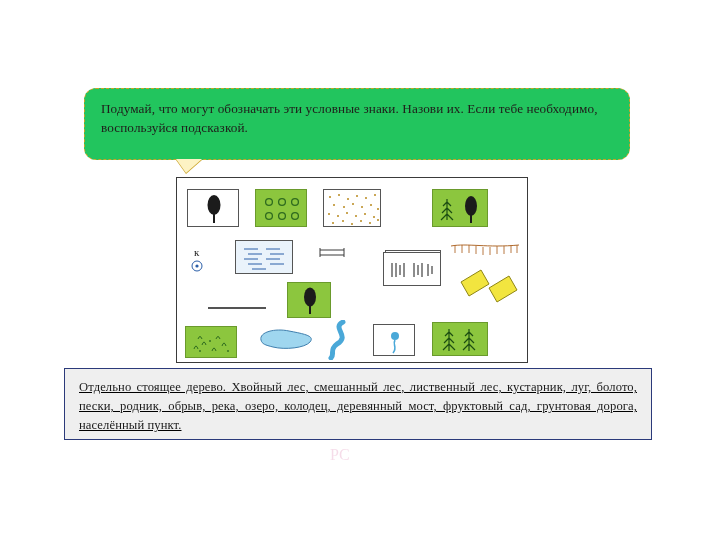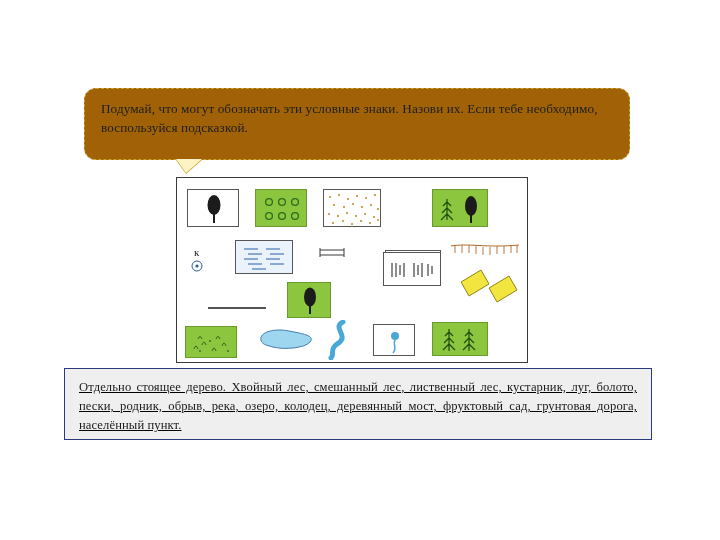--- a/index.html
+++ b/index.html
@@ -21,21 +21,21 @@
     height: 540px;
   }
 
   
   .callout {
     position: absolute;
     left: 84px;
     top: 88px;
     width: 546px;
     height: 72px;
-    background: #a16207;
+    background: #22c55e;
     border: 1px solid #c9a227;
     border-style: dashed;
     border-radius: 12px;
     box-sizing: border-box;
     padding: 11px 16px 0 16px;
   }
   .callout-text {
     font-family: "Liberation Serif", serif;
     font-size: 13.2px;
     line-height: 1.42;
@@ -331,14 +331,19 @@
         <polygon points="34,22 54,10 62,24 42,36" fill="#f2e53f" stroke="#8f8616" stroke-width="1"></polygon>
       </svg>
     </div>
 
   </div>
 
   <div class="hintbox">
     <div class="hint-text">Отдельно стоящее дерево. Хвойный лес, смешанный лес, лиственный лес, кустарник, луг, болото, пески, родник, обрыв, река, озеро, колодец, деревянный мост, фруктовый сад, грунтовая дорога, населённый пункт.</div>
   </div>
 
+  <div class="wm">
+    <svg width="64" height="30" viewBox="0 0 64 30">
+      <text x="0" y="20" font-family="Liberation Serif, serif" font-size="16" fill="#c48">РС</text>
+    </svg>
+  </div>
 
 </div>
 
 </body></html>

